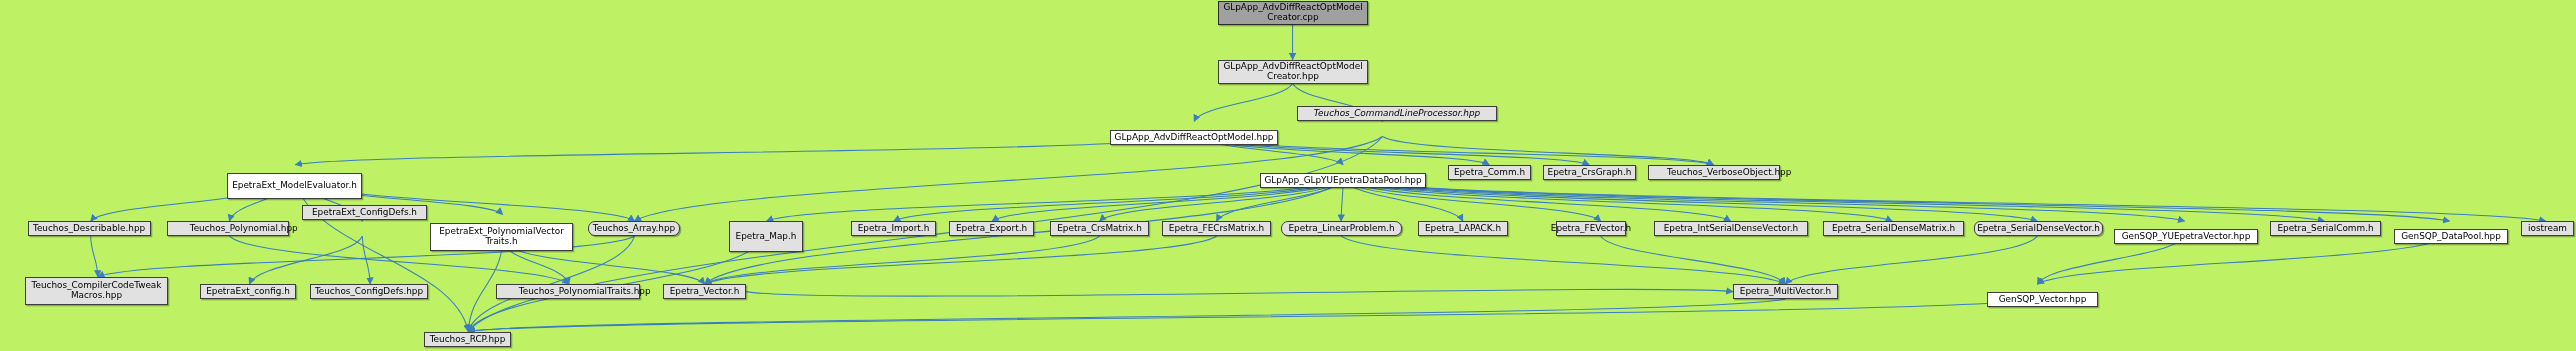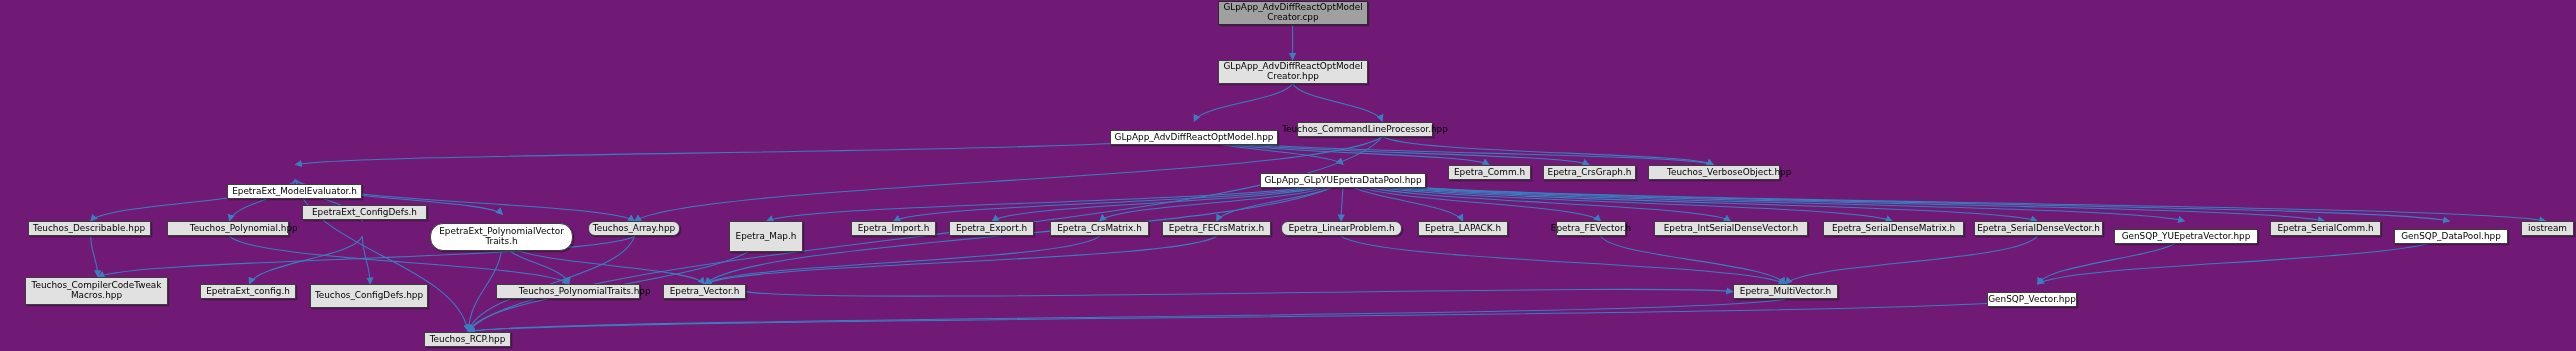--- a/index.html
+++ b/index.html
@@ -1,21 +1,21 @@
 <!DOCTYPE html>
 <html style="font-size:10.5px"><head>
 <meta charset="utf-8">
 <title>Include dependency graph</title>
 <style>
   html,body{margin:0;padding:0;background:#ffffff;}
   #graph{
     position:relative;
     width:2576px;
     height:351px;
-    background:#701a75;
+    background:#bef264;
     font-family:"DejaVu Sans","Liberation Sans",sans-serif;
     overflow:hidden;
   }
   #edges{position:absolute;left:0;top:0;width:2576px;height:351px;}
   .node{
     position:absolute;
     box-sizing:border-box;
     display:flex;
     align-items:center;
     justify-content:center;
@@ -99,51 +99,51 @@
         <path d="M 3103.5 456 C 2912.14 485.05, 902.86 482.95, 711.5 505" fill="none" stroke="#3b7dbf" stroke-width="1.6" marker-end="url(#arrow)"></path>
         <path d="M 2719 456 C 2558.4 485.05, 872.1 482.95, 711.5 505" fill="none" stroke="#3b7dbf" stroke-width="1.6" marker-end="url(#arrow)"></path>
       </g>
   </svg>
   <div id="node-layer">
       <div class="node root shadow" style="left: 1218px; top: 1.3px; width: 150px; height: 23.6px;">GLpApp_AdvDiffReactOptModel
 Creator.cpp</div>
       <div class="node grey shadow" style="left: 1218px; top: 60px; width: 150px; height: 23.6px;">GLpApp_AdvDiffReactOptModel
 Creator.hpp</div>
       <div class="node white shadow" style="left: 1110px; top: 122px; width: 168px; height: 15px;">GLpApp_AdvDiffReactOptModel.hpp</div>
-      <div class="node grey shadow" style="left: 1297px; top: 122px; width: 136px; height: 15px;">Teuchos_CommandLineProcessor.hpp</div>
-      <div class="node white shadow" style="left: 227px; top: 176px; width: 135px; height: 15px;">EpetraExt_ModelEvaluator.h</div>
+      <div class="node grey shadow" style="left: 1297px; top: 106px; width: 200px; height: 15px; font-style: italic;">Teuchos_CommandLineProcessor.hpp</div>
+      <div class="node white shadow" style="left: 227px; top: 165px; width: 135px; height: 26px;">EpetraExt_ModelEvaluator.h</div>
       <div class="node white shadow" style="left: 1260px; top: 165px; width: 166px; height: 15px;">GLpApp_GLpYUEpetraDataPool.hpp</div>
       <div class="node grey shadow" style="left: 1448px; top: 165px; width: 83px; height: 15px;">Epetra_Comm.h</div>
       <div class="node grey shadow" style="left: 1543px; top: 165px; width: 93px; height: 15px;">Epetra_CrsGraph.h</div>
       <div class="node grey shadow" style="left: 1648px; top: 165px; width: 132px; height: 15px; padding-left: 33px;">Teuchos_VerboseObject.hpp</div>
       <div class="node grey shadow" style="left: 27.6px; top: 221px; width: 123px; height: 15px;">Teuchos_Describable.hpp</div>
       <div class="node grey shadow" style="left: 167px; top: 221px; width: 122px; height: 15px; padding-left: 34px;">Teuchos_Polynomial.hpp</div>
       <div class="node grey shadow" style="left: 302px; top: 205px; width: 125px; height: 15px;">EpetraExt_ConfigDefs.h</div>
-      <div class="node white shadow" style="left: 430px; top: 215px; width: 143px; height: 27.6px; border-radius: 13px;">EpetraExt_PolynomialVector
+      <div class="node white shadow" style="left: 430px; top: 215px; width: 143px; height: 27.6px;">EpetraExt_PolynomialVector
 Traits.h</div>
       <div class="node grey shadow" style="left: 588px; top: 221px; width: 92px; height: 15px; border-radius: 7px;">Teuchos_Array.hpp</div>
       <div class="node grey shadow" style="left: 729px; top: 221px; width: 74px; height: 31px;">Epetra_Map.h</div>
       <div class="node grey shadow" style="left: 851px; top: 221px; width: 85px; height: 15px;">Epetra_Import.h</div>
       <div class="node grey shadow" style="left: 949px; top: 221px; width: 85px; height: 15px;">Epetra_Export.h</div>
       <div class="node grey shadow" style="left: 1050px; top: 221px; width: 99px; height: 15px;">Epetra_CrsMatrix.h</div>
       <div class="node grey shadow" style="left: 1162px; top: 221px; width: 109px; height: 15px;">Epetra_FECrsMatrix.h</div>
       <div class="node grey shadow" style="left: 1281px; top: 221px; width: 121px; height: 15px; border-radius: 7px;">Epetra_LinearProblem.h</div>
       <div class="node grey shadow" style="left: 1418px; top: 221px; width: 90px; height: 15px;">Epetra_LAPACK.h</div>
       <div class="node grey shadow" style="left: 1556px; top: 221px; width: 70px; height: 15px;">Epetra_FEVector.h</div>
       <div class="node grey shadow" style="left: 1654px; top: 221px; width: 154px; height: 15px;">Epetra_IntSerialDenseVector.h</div>
       <div class="node grey shadow" style="left: 1823px; top: 221px; width: 141px; height: 15px;">Epetra_SerialDenseMatrix.h</div>
-      <div class="node grey shadow" style="left: 1974px; top: 221px; width: 129px; height: 15px;">Epetra_SerialDenseVector.h</div>
+      <div class="node grey shadow" style="left: 1974px; top: 221px; width: 129px; height: 15px; border-radius: 6px;">Epetra_SerialDenseVector.h</div>
       <div class="node white shadow" style="left: 2114px; top: 221px; width: 144px; height: 15px;">GenSQP_YUEpetraVector.hpp</div>
       <div class="node grey shadow" style="left: 2270px; top: 221px; width: 111px; height: 15px; text-align: center;">Epetra_SerialComm.h</div>
       <div class="node white shadow" style="left: 2394px; top: 221px; width: 114px; height: 15px;">GenSQP_DataPool.hpp</div>
       <div class="node grey shadow" style="left: 2521px; top: 221px; width: 53px; height: 15px;">iostream</div>
       <div class="node grey shadow" style="left: 25px; top: 277px; width: 143px; height: 27.6px;">Teuchos_CompilerCodeTweak
 Macros.hpp</div>
       <div class="node grey shadow" style="left: 200px; top: 284px; width: 96px; height: 15px;">EpetraExt_config.h</div>
-      <div class="node grey shadow" style="left: 310px; top: 284px; width: 118px; height: 24px;">Teuchos_ConfigDefs.hpp</div>
+      <div class="node grey shadow" style="left: 310px; top: 284px; width: 118px; height: 15px;">Teuchos_ConfigDefs.hpp</div>
       <div class="node grey shadow" style="left: 496px; top: 284px; width: 144px; height: 15px; padding-left: 36px;">Teuchos_PolynomialTraits.hpp</div>
       <div class="node grey shadow" style="left: 663px; top: 284px; width: 83px; height: 15px;">Epetra_Vector.h</div>
       <div class="node grey shadow" style="left: 1733px; top: 284px; width: 105px; height: 15px;">Epetra_MultiVector.h</div>
-      <div class="node white shadow" style="left: 1987px; top: 284px; width: 90px; height: 15px;">GenSQP_Vector.hpp</div>
+      <div class="node white shadow" style="left: 1987px; top: 284px; width: 111px; height: 15px;">GenSQP_Vector.hpp</div>
       <div class="node grey shadow" style="left: 424px; top: 332px; width: 87px; height: 15px;">Teuchos_RCP.hpp</div>
     </div>
 </div>
 
 
 </body></html>

